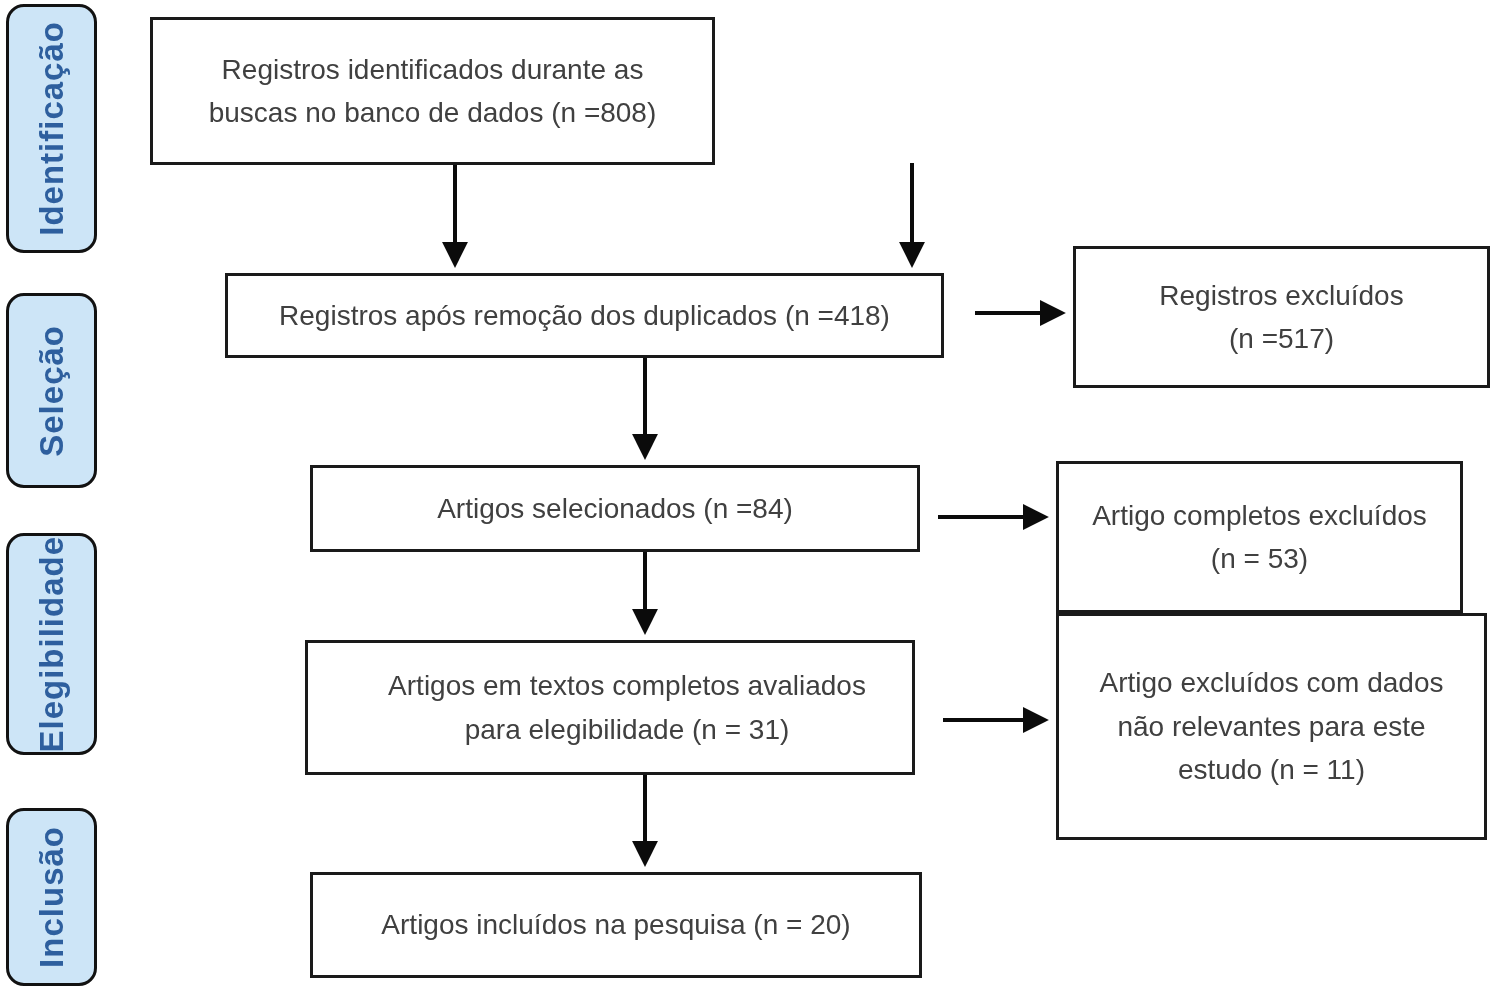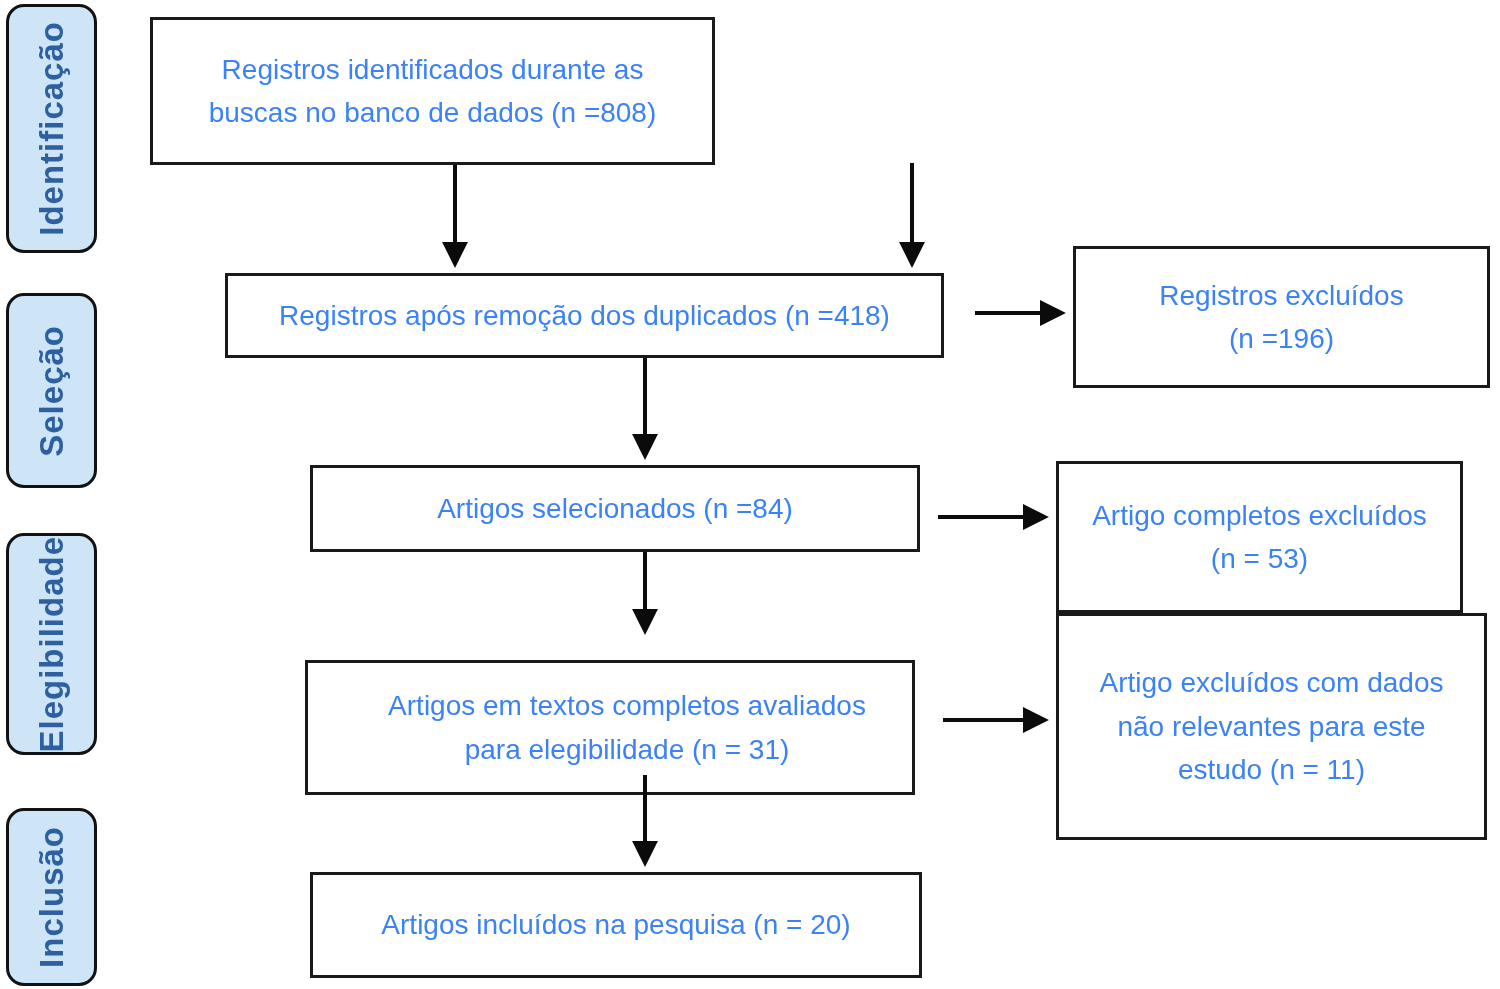--- a/index.html
+++ b/index.html
@@ -44,33 +44,33 @@
 
   
   .fbox{
     position:absolute;
     background:#ffffff;
     border:3px solid var(--box-border);
     display:flex;
     align-items:center;
     justify-content:center;
     text-align:center;
-    color:#3b82f6;
+    color:#404040;
     font-size:28px;
     line-height:1.55;
     white-space:pre-line;
     padding:6px 14px;
   }
   #box-identified{left:150px;top:17px;width:565px;height:148px;}
   #box-additional{left:740px;top:17px;width:573px;height:146px;}
   #box-deduplicated{left:225px;top:273px;width:719px;height:85px;}
   #box-records-excluded{left:1073px;top:246px;width:417px;height:142px;}
   #box-screened{left:310px;top:465px;width:610px;height:87px;}
   #box-fulltext-excluded{left:1056px;top:445px;width:407px;height:152px;margin-top:16px;}
-  #box-eligibility{left:305px;top:660px;width:610px;height:135px;padding-left:48px;}
+  #box-eligibility{left:305px;top:640px;width:610px;height:135px;padding-left:48px;}
   #box-irrelevant-excluded{left:1056px;top:613px;width:431px;height:227px;}
   #box-included{left:310px;top:872px;width:612px;height:106px;}
 
   svg.arrows{position:absolute;left:0;top:0;width:1500px;height:989px;pointer-events:none;}
   svg.arrows line{stroke:#0b0b0b;stroke-width:4;}
 </style>
 </head>
 <body>
 
 <div class="canvas">
@@ -85,21 +85,21 @@
     <span>Elegibilidade</span>
   </div>
   <div class="stage" id="stage-inclusao">
     <span>Inclusão</span>
   </div>
 
   <div class="fbox" id="box-identified">Registros identificados durante as
 buscas no banco de dados (n =808)</div>
   <div class="fbox" id="box-deduplicated">Registros após remoção dos duplicados (n =418)</div>
   <div class="fbox" id="box-records-excluded">Registros excluídos
-(n =196)</div>
+(n =517)</div>
   <div class="fbox" id="box-screened">Artigos selecionados (n =84)</div>
   <div class="fbox" id="box-fulltext-excluded">Artigo completos excluídos
 (n = 53)</div>
   <div class="fbox" id="box-eligibility">Artigos em textos completos avaliados
 para elegibilidade (n = 31)</div>
   <div class="fbox" id="box-irrelevant-excluded">Artigo excluídos com dados
 não relevantes para este
 estudo (n = 11)</div>
   <div class="fbox" id="box-included">Artigos incluídos na pesquisa (n = 20)</div>
 

